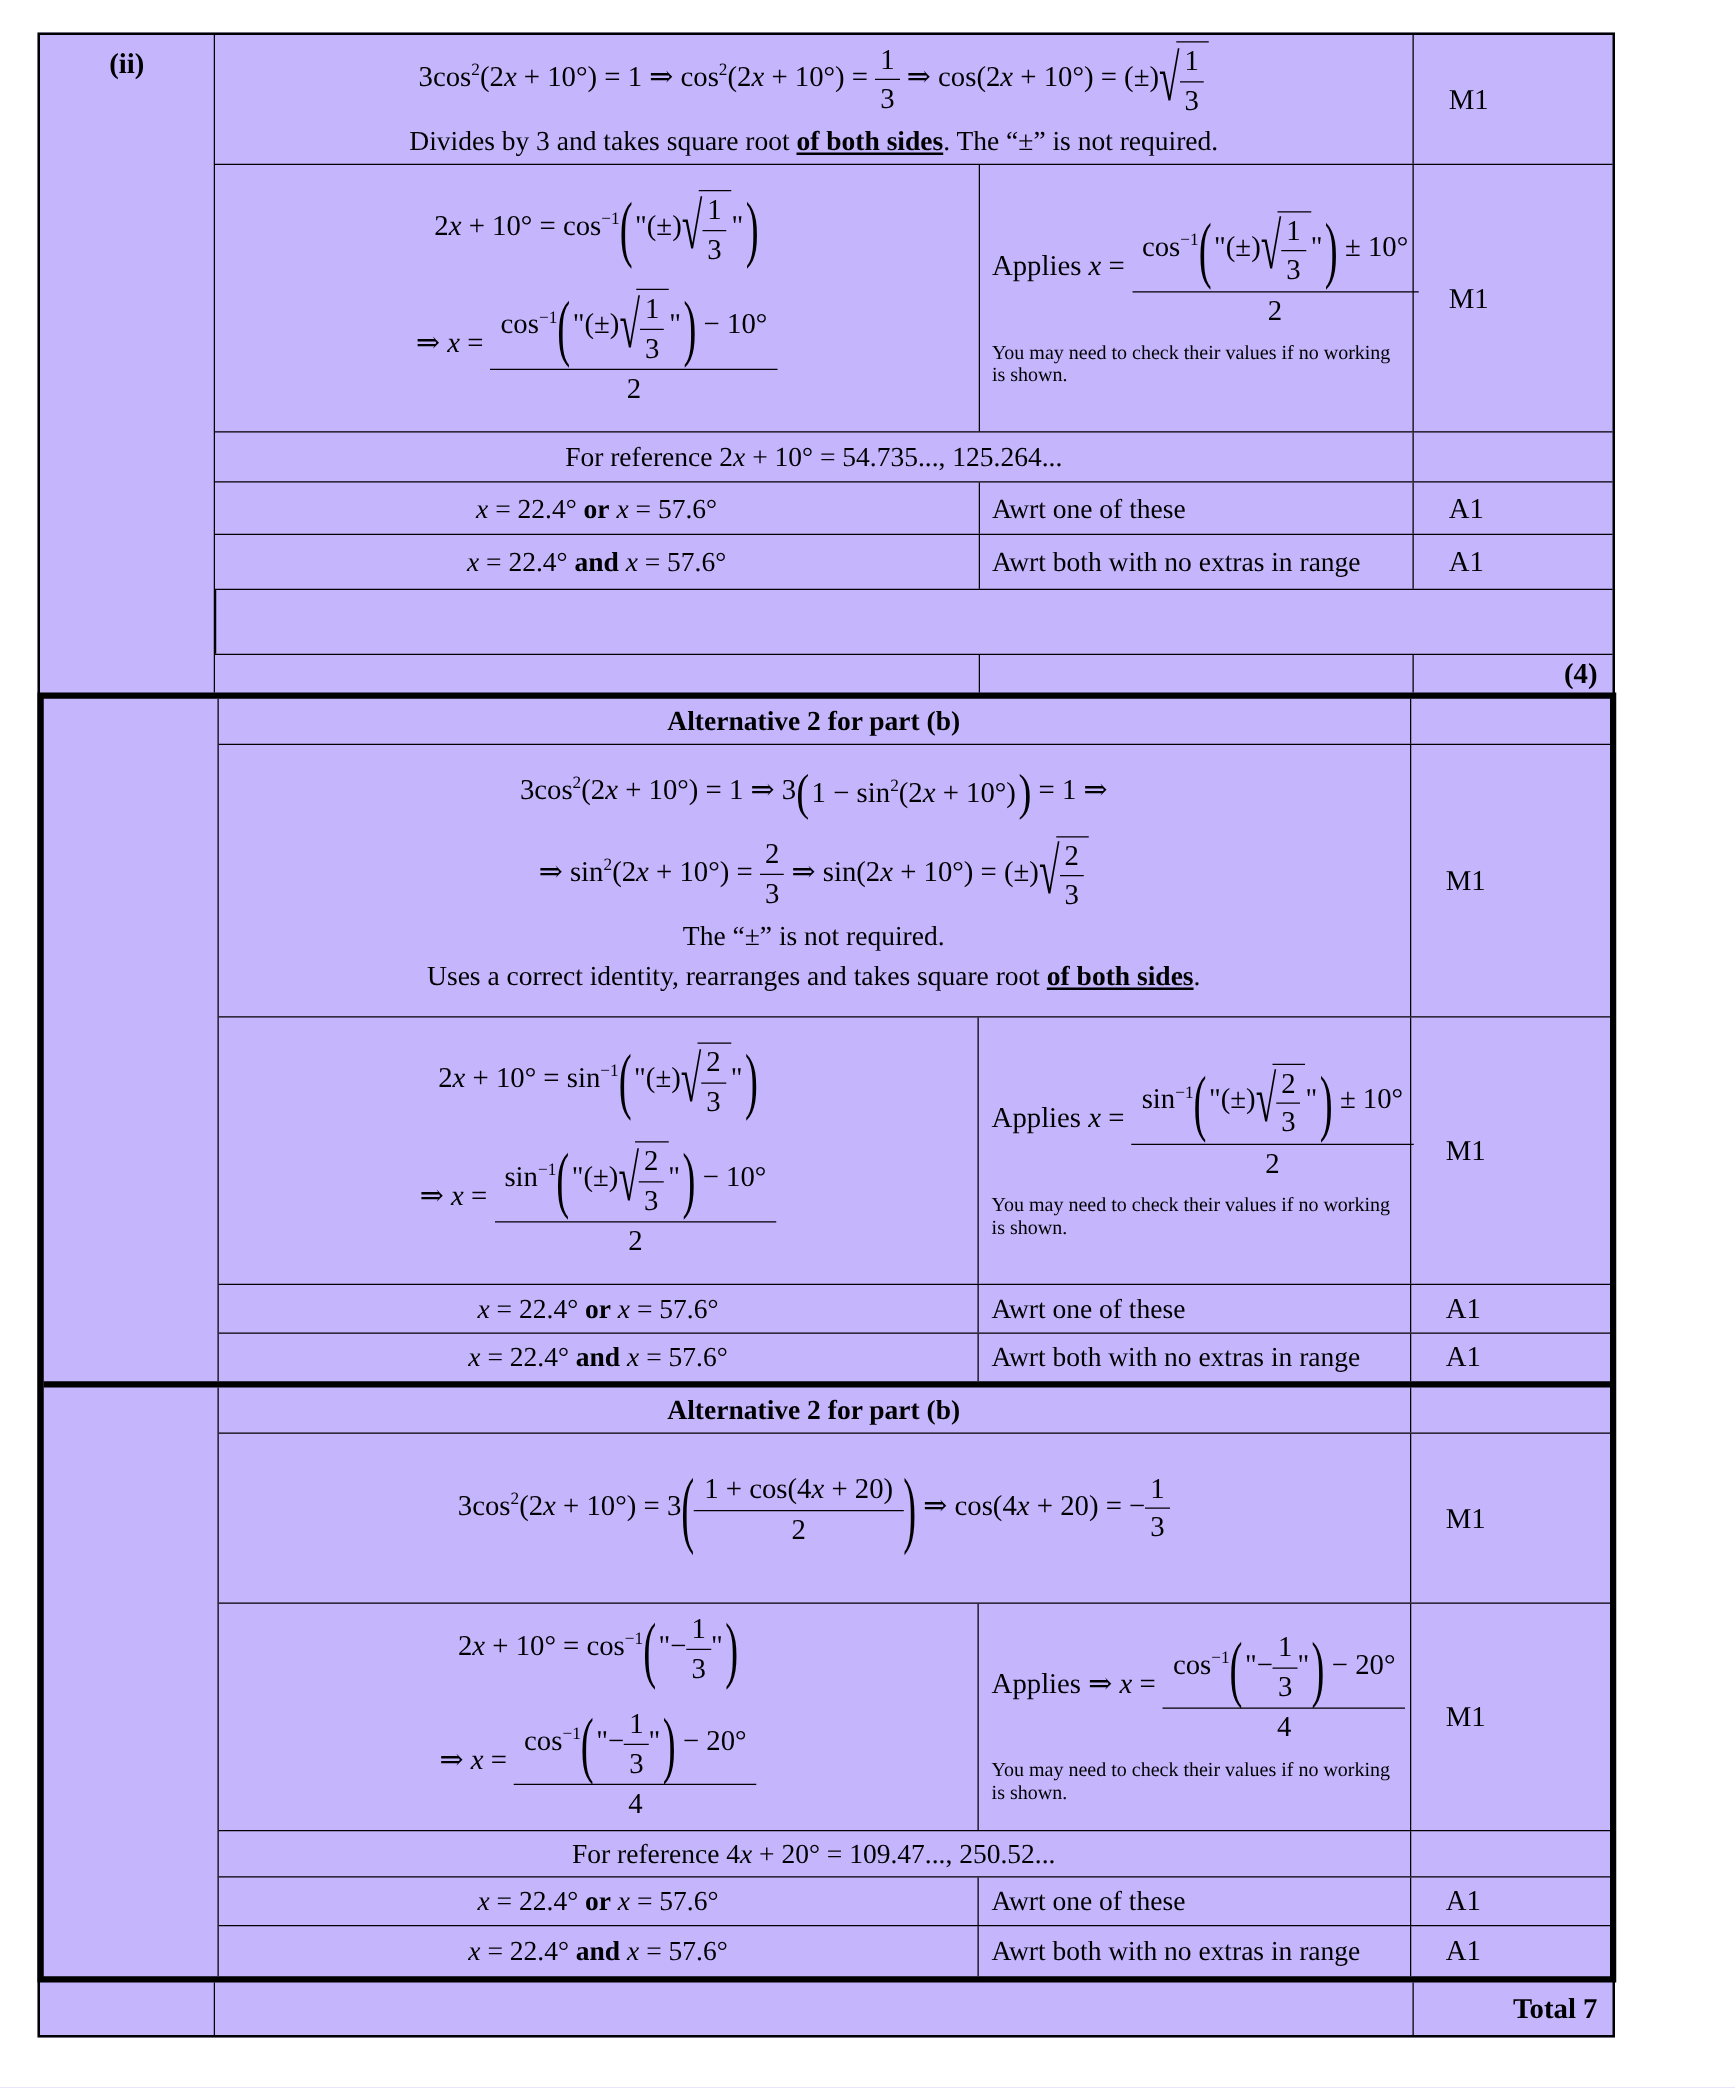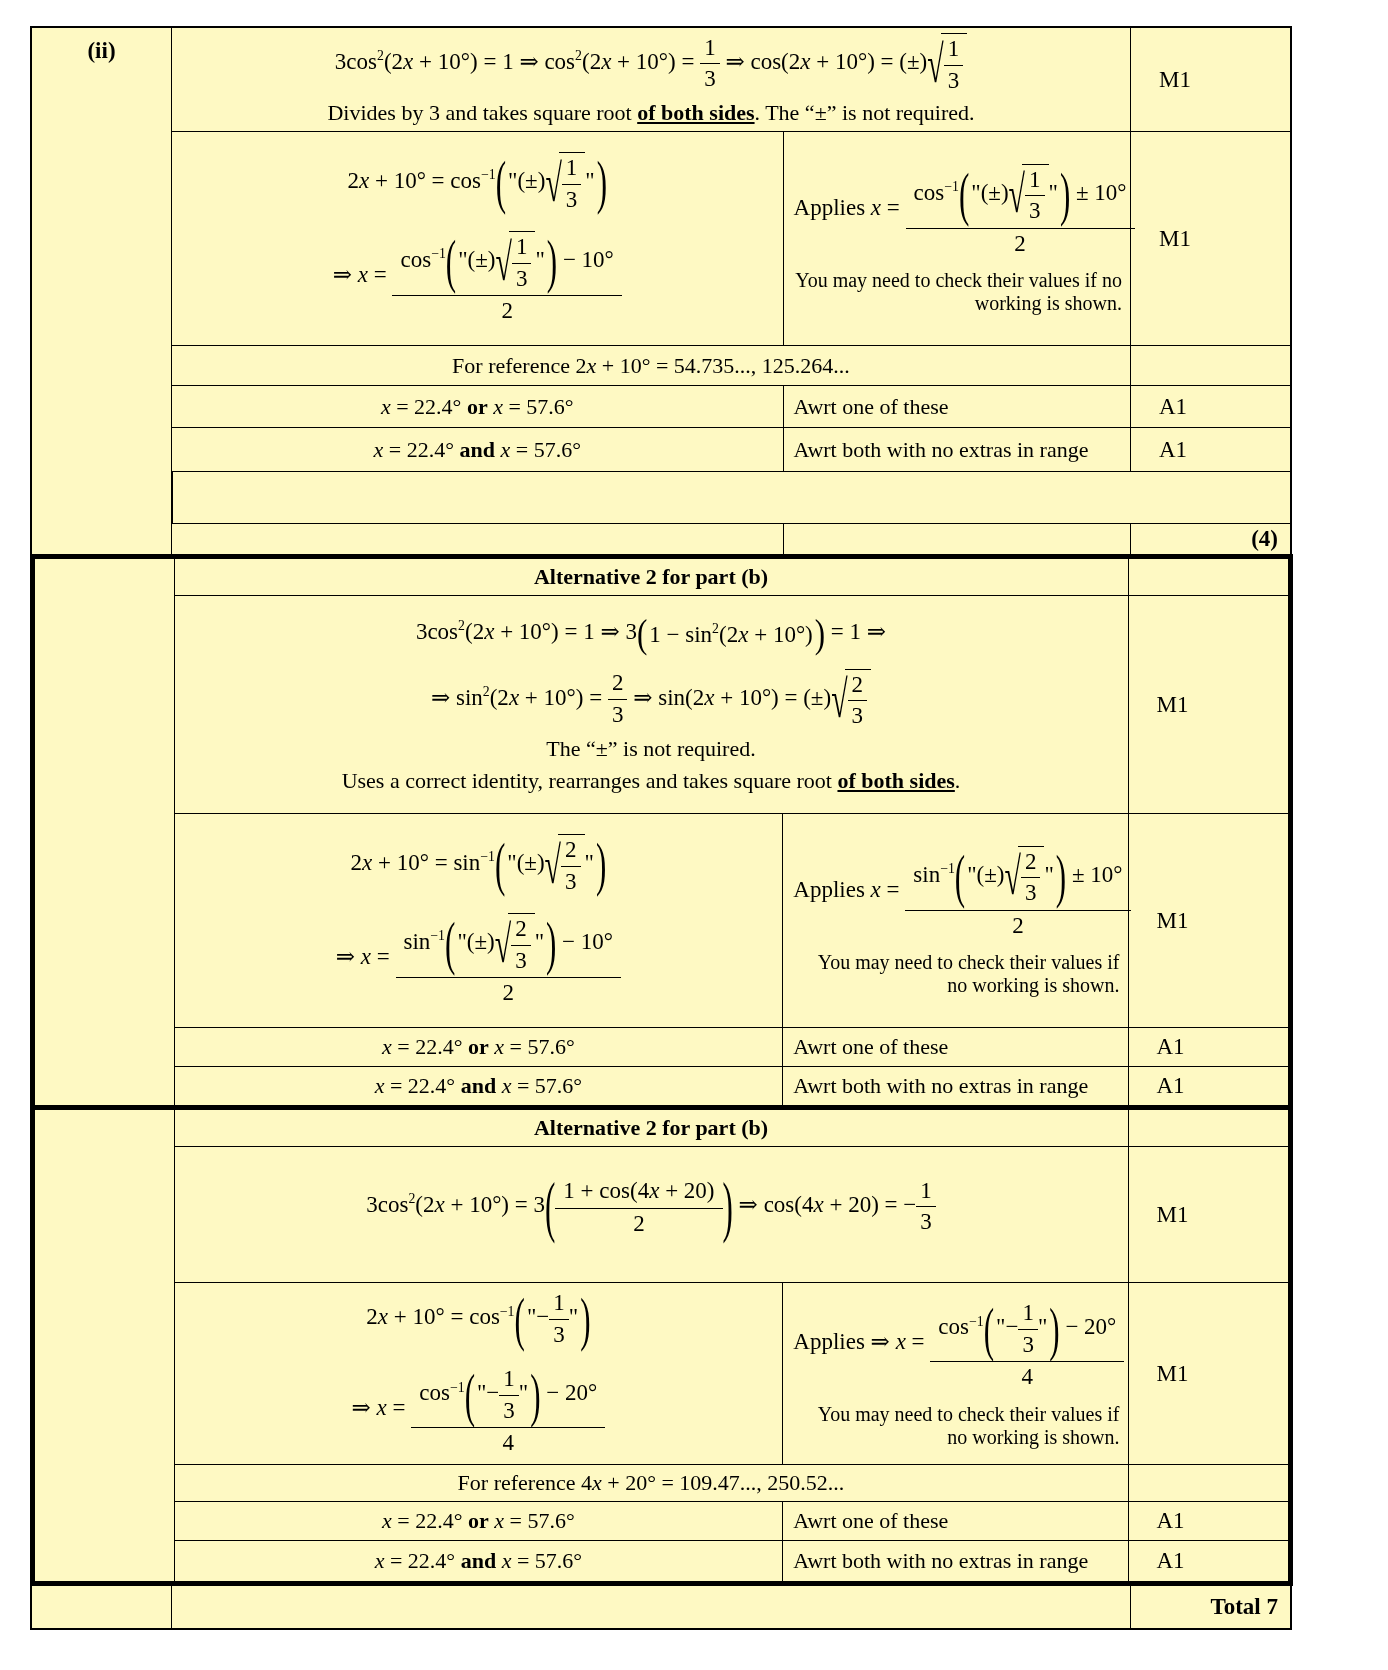--- a/index.html
+++ b/index.html
@@ -1,19 +1,19 @@
 <!DOCTYPE html>
 <html><head>
 <meta charset="utf-8">
 <style>
   * { box-sizing: border-box; }
   html,body { margin:0; padding:0; background:#ffffff; color:#000;
               font-family:"Liberation Serif","DejaVu Serif",serif; }
   .sheet { width:1388px; min-height:1670px; padding:26px 0 0 30px; background:#fff; }
-  .mtable { width:1262px; border:2.5px solid #000; background:#fef9c3; }
+  .mtable { width:1262px; border:2.5px solid #000; background:#c4b5fd; }
 
   .sec { display:flex; }
   .partcol { flex:0 0 140px; border-right:1.5px solid #000; padding-top:10px;
              text-align:center; font-weight:bold; font-size:23px; }
   .rowsarea { flex:1; display:flex; flex-direction:column; min-width:0; }
 
   .trow { display:flex; border-bottom:1.5px solid #000; }
   .trow.last { border-bottom:none; }
 
   .cfull { flex:1; display:flex; flex-direction:column; justify-content:center;
@@ -26,21 +26,21 @@
            align-items:center; padding-left:28px; font-size:23px; }
   .cmark.right { justify-content:flex-end; padding:0 12px 0 0; font-weight:bold; }
 
   .tc { text-align:center; }
   .bold { font-weight:bold; }
   .txt { font-size:22px; }
   .mline { text-align:center; font-size:23px; }
   .mgap { margin-bottom:16px; }
   .noteline { text-align:center; font-size:22px; margin-top:6px; }
   .applies { font-size:23px; white-space:nowrap; }
-  .checknote { font-size:20px; margin-top:12px;text-align:right; }
+  .checknote { font-size:16px; margin-top:12px; }
   .header-line { text-align:center; font-weight:bold; font-size:22px; }
 
   sup { font-size:0.6em; }
   i { font-style:italic; }
 
   
   .frac { display:inline-block; vertical-align:middle; text-align:center; line-height:1.15; }
   .frac > .num { display:block; border-bottom:1.5px solid #000; padding:0 4px 2px; }
   .frac > .den { display:block; padding-top:2px; }
   .dfrac > .num { padding:2px 8px 3px; }

